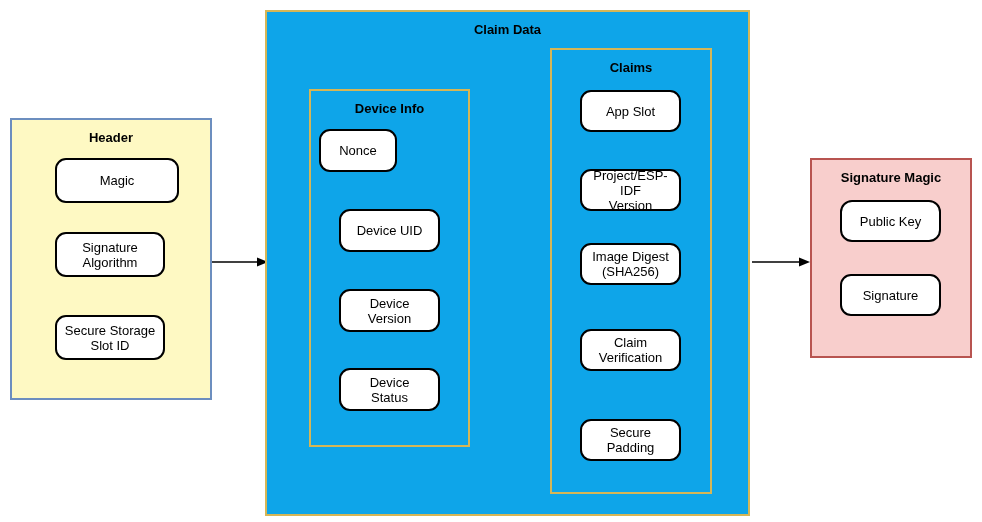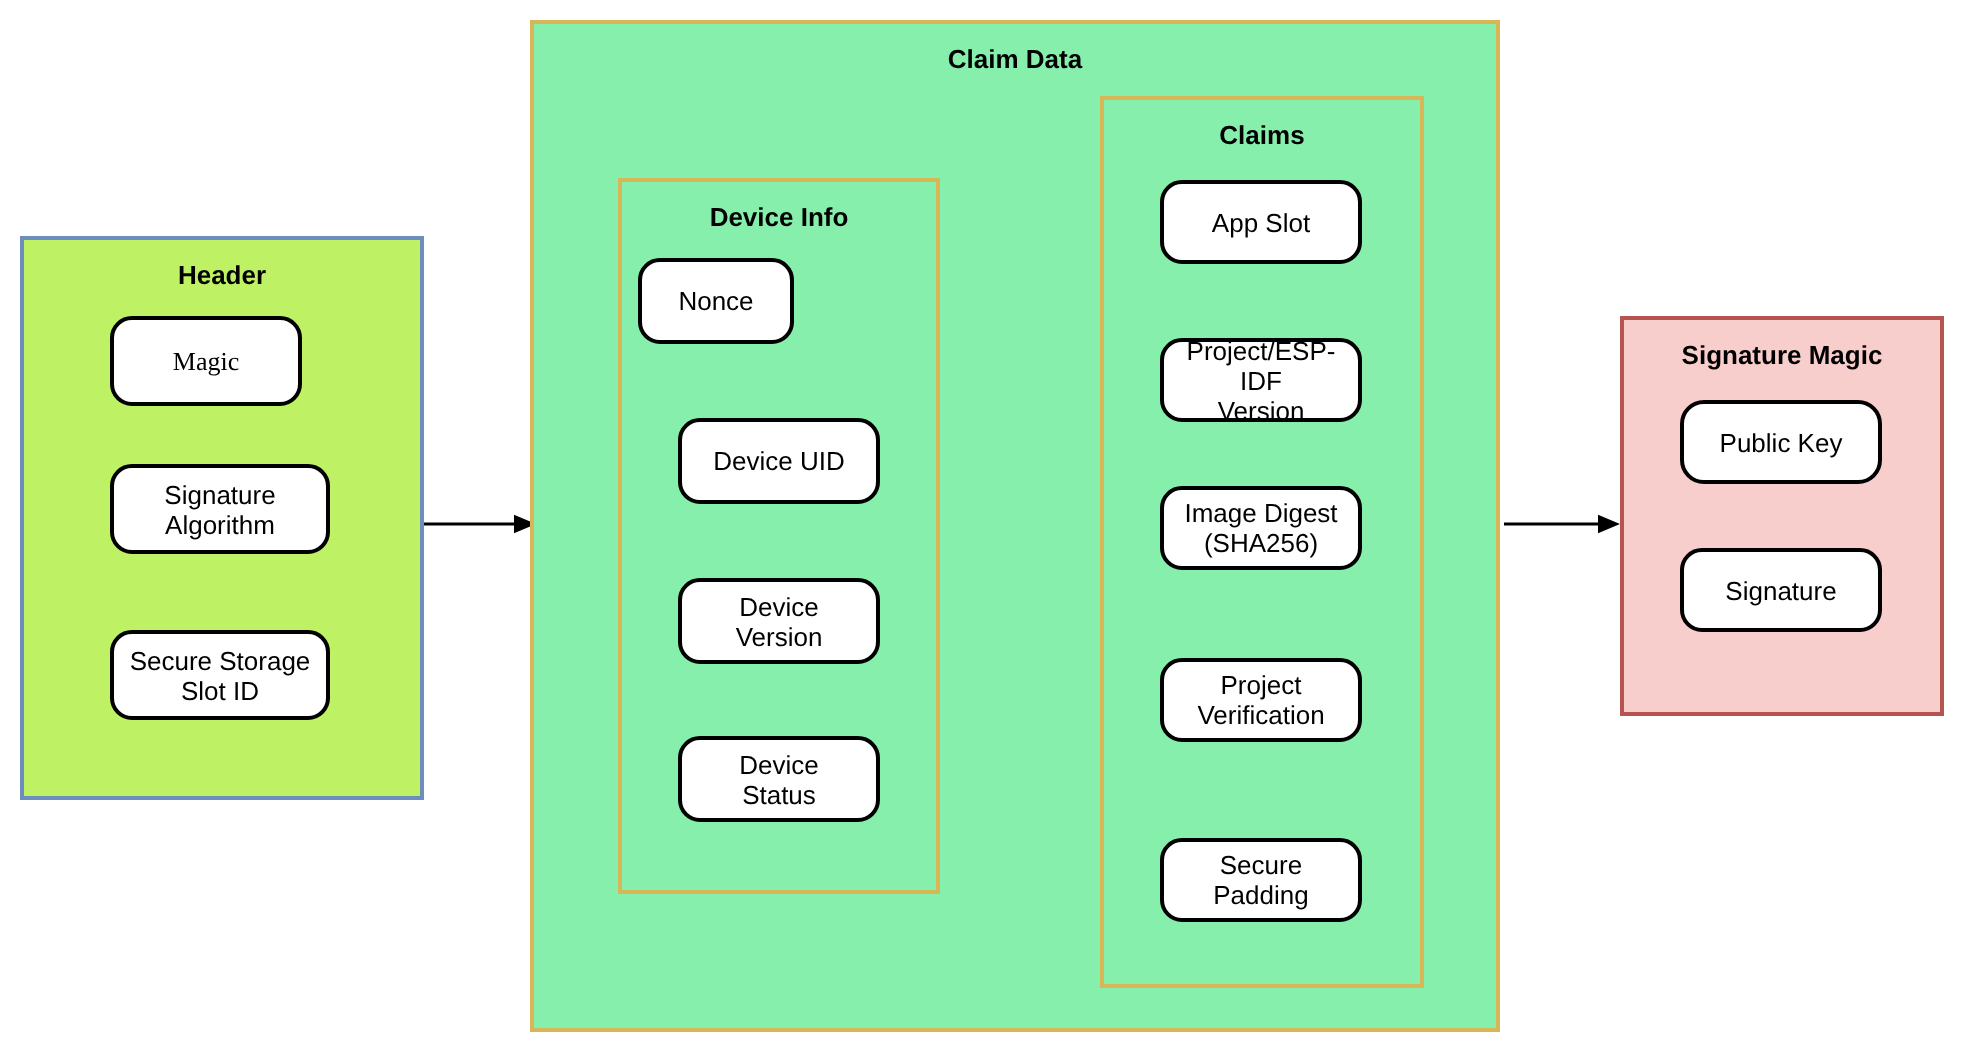--- a/index.html
+++ b/index.html
@@ -33,25 +33,25 @@
     right: 0;
     text-align: center;
     font-size: 13px;
     font-weight: bold;
     line-height: 15px;
     color: #000000;
     white-space: nowrap;
   }
 
   .group.header-group {
-    background: #bef264;
+    background: #fef9c3;
     border-color: #6c8ebf;
   }
   .group.claimdata-group {
-    background: #86efac;
+    background: #0ea5e9;
     border-color: #d6b656;
   }
   .group.subgroup {
     background: transparent;
     border-color: #d6b656;
   }
   .group.signature-group {
     background: #f8cecc;
     border-color: #b85450;
   }
@@ -83,21 +83,21 @@
   .arrow svg { display: block; }
 </style>
 </head>
 <body>
 
 <div id="canvas">
 
   <div class="group header-group" style="left:10px; top:118px; width:202px; height:282px;">
     <div class="group-title" style="top:10px;">Header</div>
   </div>
-  <div class="node" style="left:55px; top:158px; width:96px; height:45px;font-family:Liberation Serif, serif;">Magic</div>
+  <div class="node" style="left:55px; top:158px; width:124px; height:45px;">Magic</div>
   <div class="node" style="left:55px; top:232px; width:110px; height:45px;">Signature
 Algorithm</div>
   <div class="node" style="left:55px; top:315px; width:110px; height:45px;">Secure Storage
 Slot ID</div>
 
   <div class="arrow" style="left:212px; top:257px; width:56px;">
     <svg width="56" height="10" viewBox="0 0 56 10">
       <line x1="0" y1="5" x2="47" y2="5" stroke="#000000" stroke-width="1.6"></line>
       <polygon points="56,5 45,0.4 45,9.6" fill="#000000"></polygon>
     </svg>
@@ -118,21 +118,21 @@
 Status</div>
 
   <div class="group subgroup" style="left:550px; top:48px; width:162px; height:446px;">
     <div class="group-title" style="top:10px;">Claims</div>
   </div>
   <div class="node" style="left:580px; top:90px; width:101px; height:42px;">App Slot</div>
   <div class="node" style="left:580px; top:169px; width:101px; height:42px;">Project/ESP-IDF
 Version</div>
   <div class="node" style="left:580px; top:243px; width:101px; height:42px;">Image Digest
 (SHA256)</div>
-  <div class="node" style="left:580px; top:329px; width:101px; height:42px;">Project
+  <div class="node" style="left:580px; top:329px; width:101px; height:42px;">Claim
 Verification</div>
   <div class="node" style="left:580px; top:419px; width:101px; height:42px;">Secure
 Padding</div>
 
   <div class="arrow" style="left:752px; top:257px; width:58px;">
     <svg width="58" height="10" viewBox="0 0 58 10">
       <line x1="0" y1="5" x2="49" y2="5" stroke="#000000" stroke-width="1.6"></line>
       <polygon points="58,5 47,0.4 47,9.6" fill="#000000"></polygon>
     </svg>
   </div>

